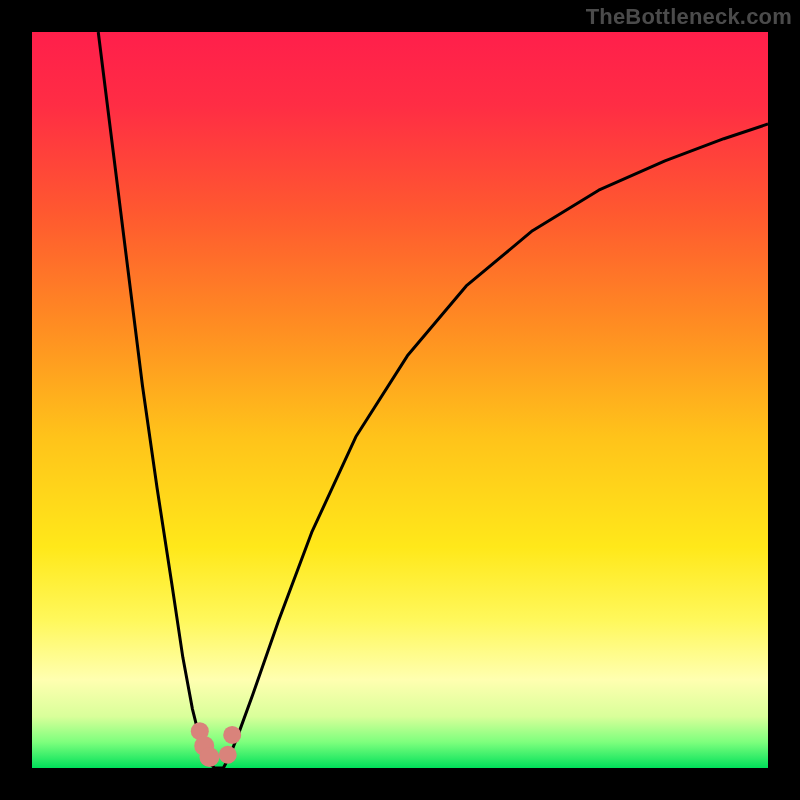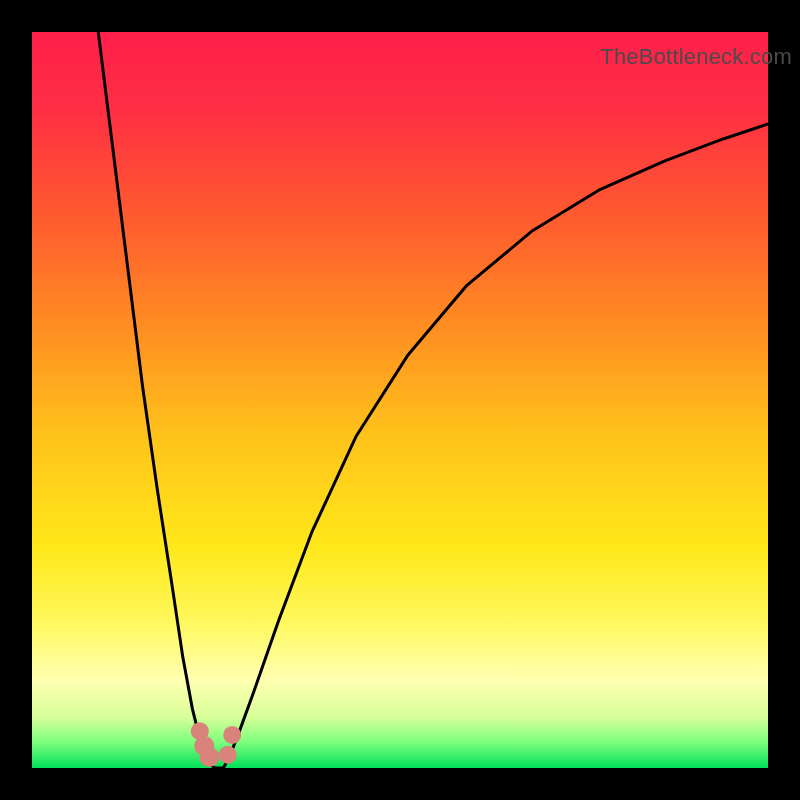--- a/index.html
+++ b/index.html
@@ -27,23 +27,22 @@
     height: 736px;
     overflow: hidden;
   }
   .watermark {
     position: absolute;
     top: 4px;
     right: 8px;
     color: #4b4b4b;
     font-size: 22px;
     letter-spacing: 0.2px;
-    font-weight: 400;
+    font-weight: 700;
     user-select: none;
-    margin-top: 40px;
   }
 </style>
 </head>
 <body>
 
 <div class="frame">
   <div class="plot-area">
     <svg id="chart-svg" width="736" height="736" viewBox="0 0 736 736" xmlns="http://www.w3.org/2000/svg">
       <defs>
         <linearGradient id="bg-grad" x1="0" y1="0" x2="0" y2="1">

